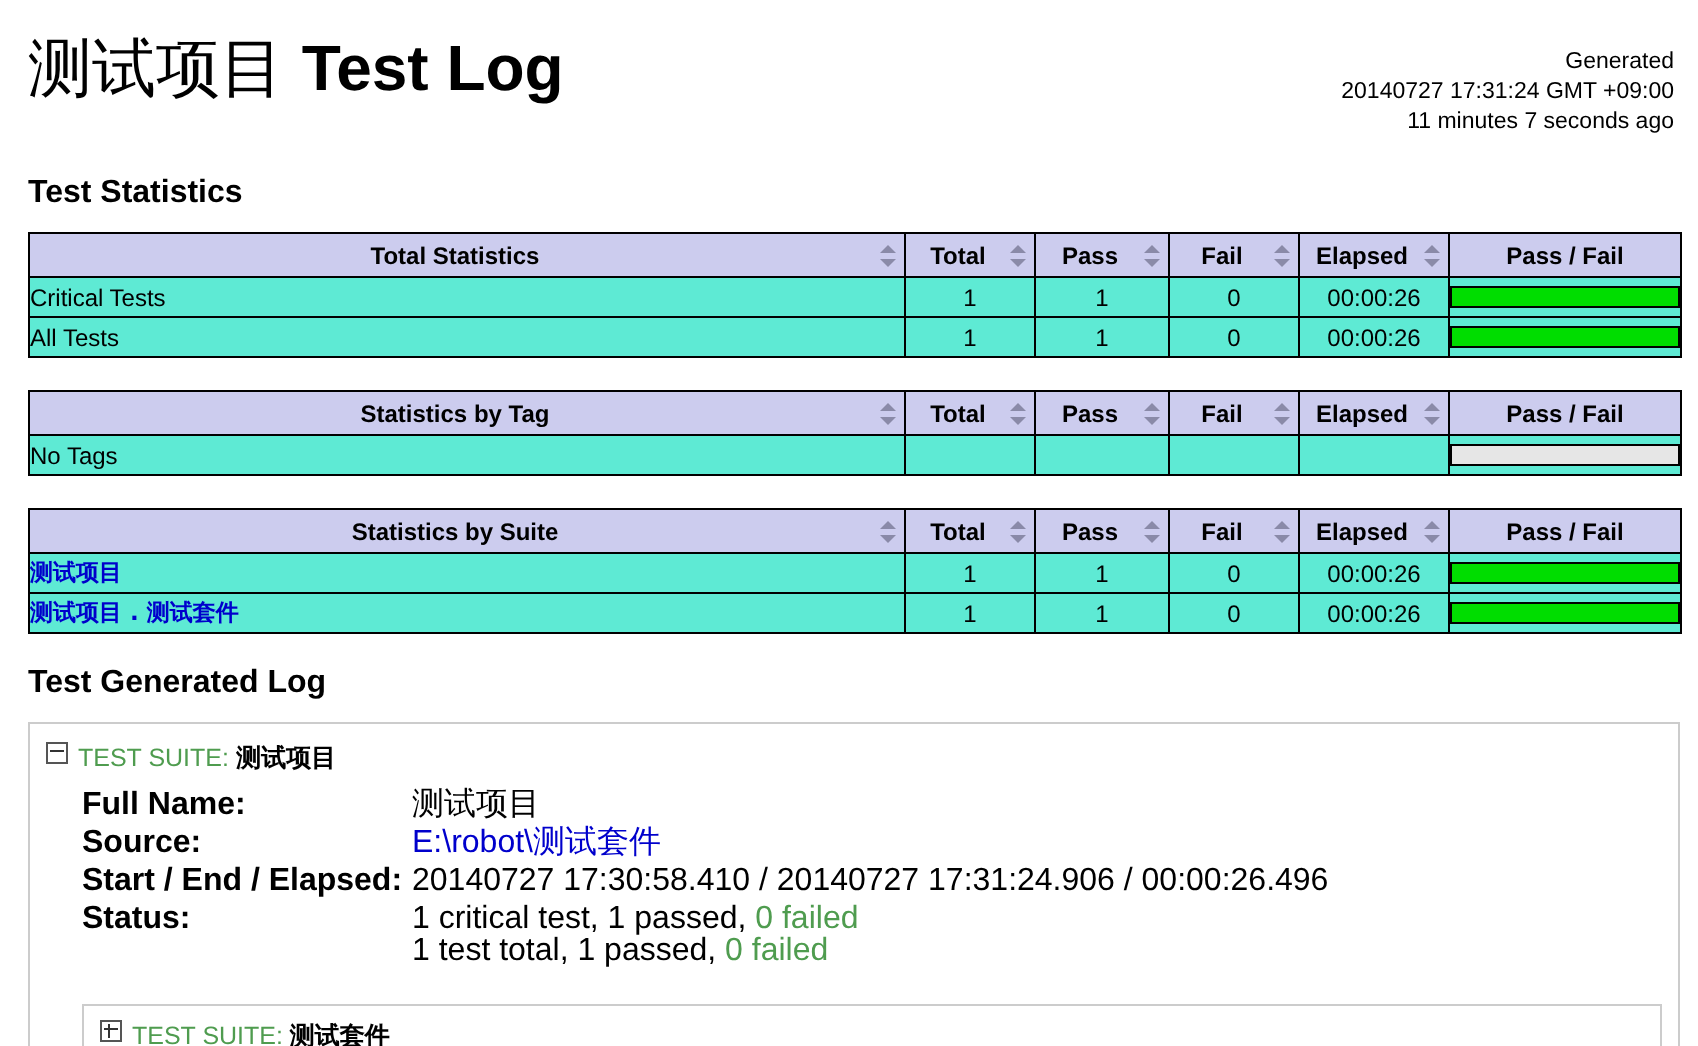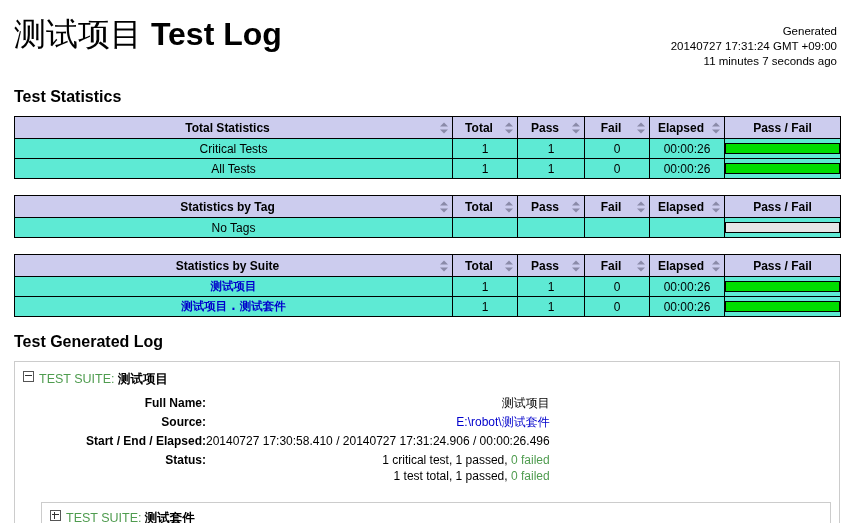--- a/index.html
+++ b/index.html
@@ -94,21 +94,21 @@
     position: absolute;
     left: 0;
     width: 0; height: 0;
     border-left: 4px solid transparent;
     border-right: 4px solid transparent;
     display: block;
   }
   .sort-ic i.up   { top: 0;  border-bottom: 4px solid #8a8aa8; }
   .sort-ic i.down { bottom: 0; border-top: 4px solid #8a8aa8; }
 
-  td.c-name   { text-align: center;  padding-left: 4px; }
+  td.c-name   { text-align: left;  padding-left: 4px; }
   td.c-num    { text-align: center; }
   td.c-elapsed{ text-align: center; }
   td.c-bar    { padding: 0 4px; }
 
   col.w-name   { width: 438px; }
   col.w-total  { width: 65px; }
   col.w-pass   { width: 67px; }
   col.w-fail   { width: 65px; }
   col.w-elapsed{ width: 75px; }
   col.w-bar    { width: 116px; }
@@ -183,22 +183,21 @@
   }
   .suite-name {
     font-weight: bold;
     font-size: 12.5px;
     font-family: "DejaVu Sans", "Liberation Sans", sans-serif;
   }
 
   table.meta {
     border-collapse: collapse;
     margin: 6px 0 16px 26px;
-    font-size: 12px;
-    text-align: right;
+    font-size: 16px;
   }
   table.meta td {
     padding: 1px 0 2px 0;
     vertical-align: top;
     line-height: 16px;
   }
   td.meta-key {
     font-weight: bold;
     width: 165px;
     white-space: nowrap;

